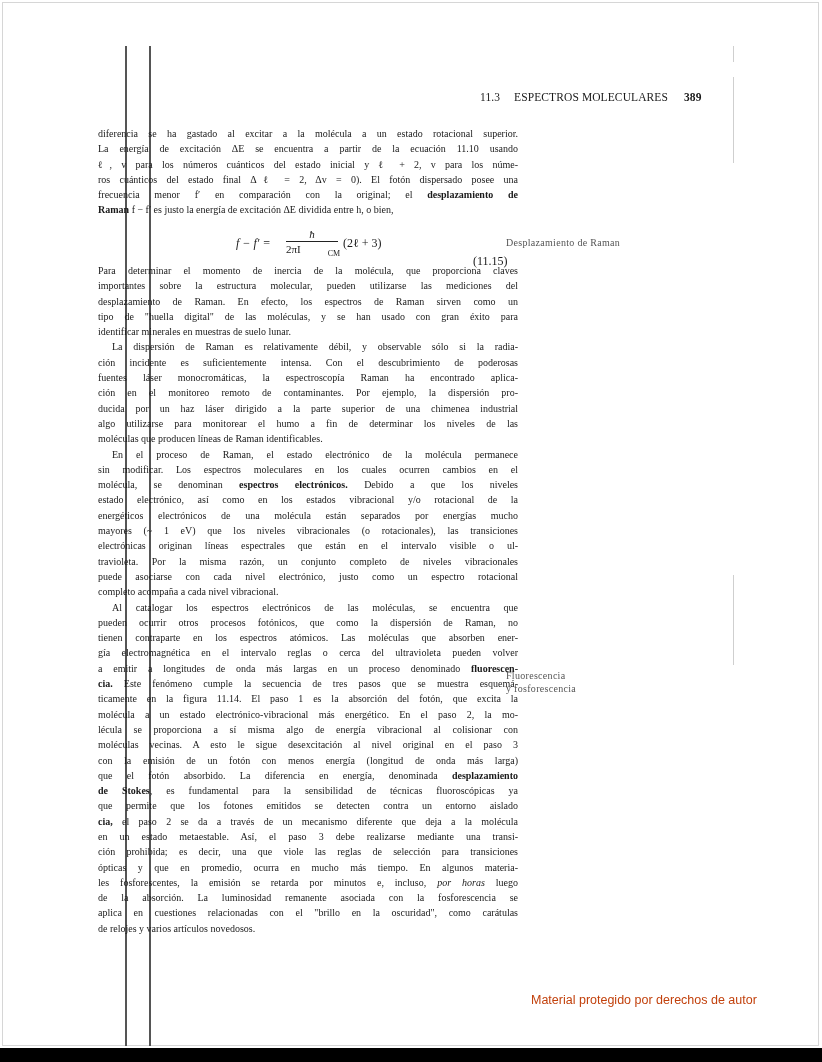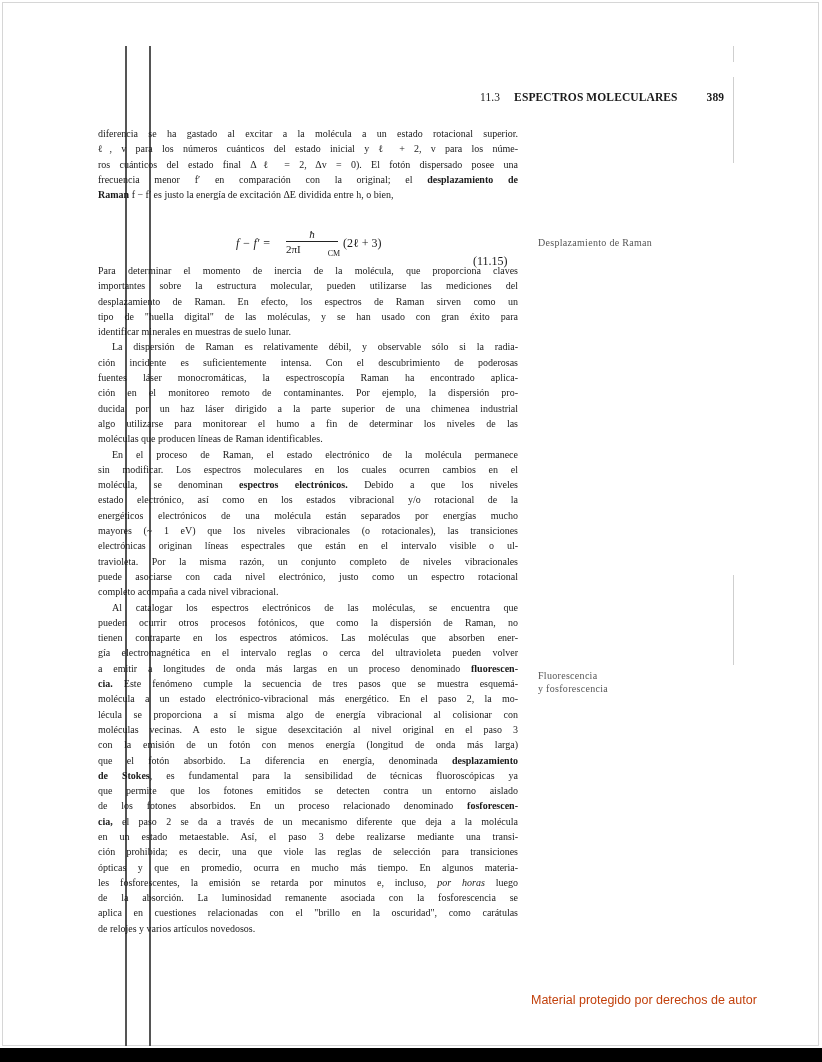--- a/index.html
+++ b/index.html
@@ -17,21 +17,21 @@
       position: absolute; left: 0; top: 1048px; width: 822px; height: 14px; background: #000;
     }
     .vline { position: absolute; background: #555; width: 2px; }
     .vline.light { background: #cfcfcf; width: 1px; }
 
     .running-head {
       position: absolute; top: 91px; left: 480px; font-size: 11.5px; letter-spacing: 0.1px;
       display: flex; align-items: baseline; text-align: right;
     }
     .running-head .sec { margin-right: 14px; }
-    .running-head .title { margin-right: 29px; font-weight: bold; }
+    .running-head .title { margin-right: 16px; }
     .running-head .pg { font-weight: bold; }
 
     .body-col {
       position: absolute; left: 98px; top: 126px; width: 420px;
       font-size: 10px; line-height: 15.3px; text-align: justify;
     }
     .body-col p { margin: 0; }
     .body-col .ln { display: block; text-align: justify; text-align-last: justify; white-space: nowrap; }
     .body-col .ln.last { text-align-last: left; }
     .ind { padding-left: 14px; }
@@ -43,21 +43,21 @@
       font-size: 12px;
     }
     .eq-lhs { position: absolute; left: 138px; top: 8px; font-style: italic; }
     .frac { position: absolute; left: 188px; top: 0; text-align: center; width: 52px; }
     .frac .num { display: block; font-style: italic; font-size: 11px; border-bottom: 1px solid #222; padding-bottom: 1px; }
     .frac .den { display: block; font-size: 11px; padding-top: 1px; }
     .eq-rhs { position: absolute; left: 245px; top: 8px; }
     .eq-num { position: absolute; left: 375px; top: 8px; margin-top: 18px; }
 
     .margin-note {
-      position: absolute; left: 538px; font-size: 10px; color: #555;
+      position: absolute; left: 506px; font-size: 10px; color: #555;
       letter-spacing: 0.3px; line-height: 13px;
     }
     .watermark {
       position: absolute; left: 531px; top: 993px; font-family: "Liberation Sans", sans-serif;
       font-size: 12.5px; color: #c2410c;
     }
   </style>
 </head>
 <body>
 
@@ -71,20 +71,21 @@
 
 <div class="running-head">
   <span class="sec">11.3</span>
   <span class="title">ESPECTROS MOLECULARES</span>
   <span class="pg">389</span>
 </div>
 
 <div class="body-col">
   <p>
     <span class="ln">diferencia se ha gastado al excitar a la molécula a un estado rotacional superior.</span>
+    <span class="ln">La energía de excitación ΔE se encuentra a partir de la ecuación 11.10 usando</span>
     <span class="ln">ℓ, v para los números cuánticos del estado inicial y ℓ + 2, v para los núme-</span>
     <span class="ln">ros cuánticos del estado final Δℓ = 2, Δv = 0). El fotón dispersado posee una</span>
     <span class="ln"><span>frecuencia menor f′ en comparación con la original; el </span><b>desplazamiento de</b></span>
     <span class="ln last"><b>Raman</b><span> f − f′ es justo la energía de excitación ΔE dividida entre h, o bien,</span></span>
   </p>
 </div>
 
 <div class="equation">
   <span class="eq-lhs">f − f′ =</span>
   <span class="frac">
@@ -126,28 +127,28 @@
     <span class="ln">puede asociarse con cada nivel electrónico, justo como un espectro rotacional</span>
     <span class="ln last">completo acompaña a cada nivel vibracional.</span>
   </p>
   <p>
     <span class="ln ind">Al catalogar los espectros electrónicos de las moléculas, se encuentra que</span>
     <span class="ln">pueden ocurrir otros procesos fotónicos, que como la dispersión de Raman, no</span>
     <span class="ln">tienen contraparte en los espectros atómicos. Las moléculas que absorben ener-</span>
     <span class="ln">gía electromagnética en el intervalo reglas o cerca del ultravioleta pueden volver</span>
     <span class="ln"><span>a emitir a longitudes de onda más largas en un proceso denominado </span><b>fluorescen-</b></span>
     <span class="ln"><b>cia.</b><span> Este fenómeno cumple la secuencia de tres pasos que se muestra esquemá-</span></span>
+    <span class="ln">ticamente en la figura 11.14. El paso 1 es la absorción del fotón, que excita la</span>
     <span class="ln">molécula a un estado electrónico-vibracional más energético. En el paso 2, la mo-</span>
     <span class="ln">lécula se proporciona a sí misma algo de energía vibracional al colisionar con</span>
     <span class="ln">moléculas vecinas. A esto le sigue desexcitación al nivel original en el paso 3</span>
     <span class="ln">con la emisión de un fotón con menos energía (longitud de onda más larga)</span>
     <span class="ln"><span>que el fotón absorbido. La diferencia en energía, denominada </span><b>desplazamiento</b></span>
     <span class="ln"><b>de Stokes</b><span>, es fundamental para la sensibilidad de técnicas fluoroscópicas ya</span></span>
     <span class="ln">que permite que los fotones emitidos se detecten contra un entorno aislado</span>
-    <span class="ln"><span>de los fotones absorbidos. En un proceso relacionado denominado </span><b>fosforescen-</b></span>
     <span class="ln"><b>cia,</b><span> el paso 2 se da a través de un mecanismo diferente que deja a la molécula</span></span>
     <span class="ln">en un estado metaestable. Así, el paso 3 debe realizarse mediante una transi-</span>
     <span class="ln">ción prohibida; es decir, una que viole las reglas de selección para transiciones</span>
     <span class="ln">ópticas y que en promedio, ocurra en mucho más tiempo. En algunos materia-</span>
     <span class="ln"><span>les fosforescentes, la emisión se retarda por minutos e, incluso, </span><i class="m">por horas</i><span> luego</span></span>
     <span class="ln">de la absorción. La luminosidad remanente asociada con la fosforescencia se</span>
     <span class="ln">aplica en cuestiones relacionadas con el "brillo en la oscuridad", como carátulas</span>
     <span class="ln last">de relojes y varios artículos novedosos.</span>
   </p>
 </div>

